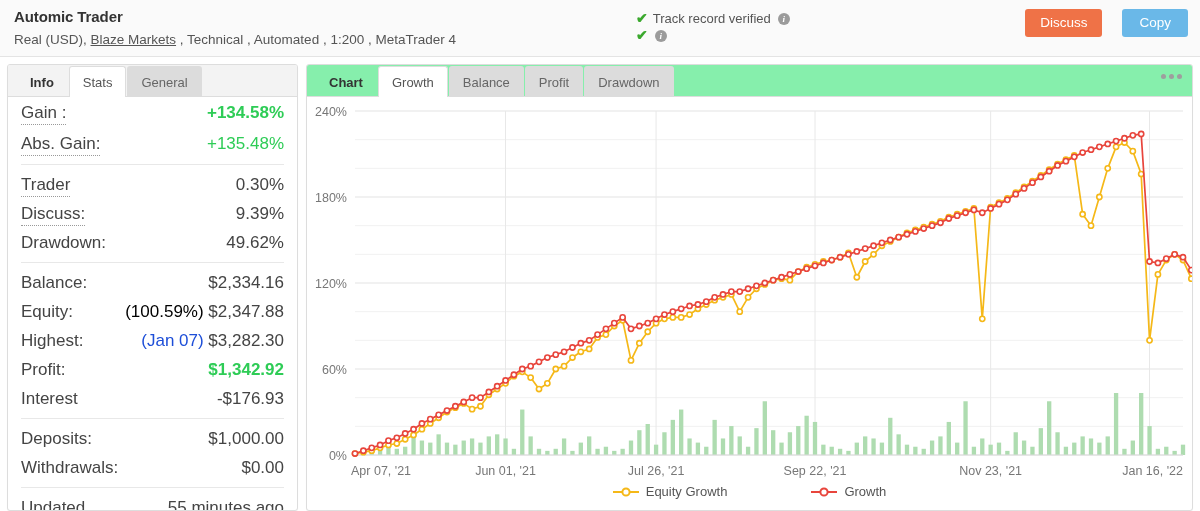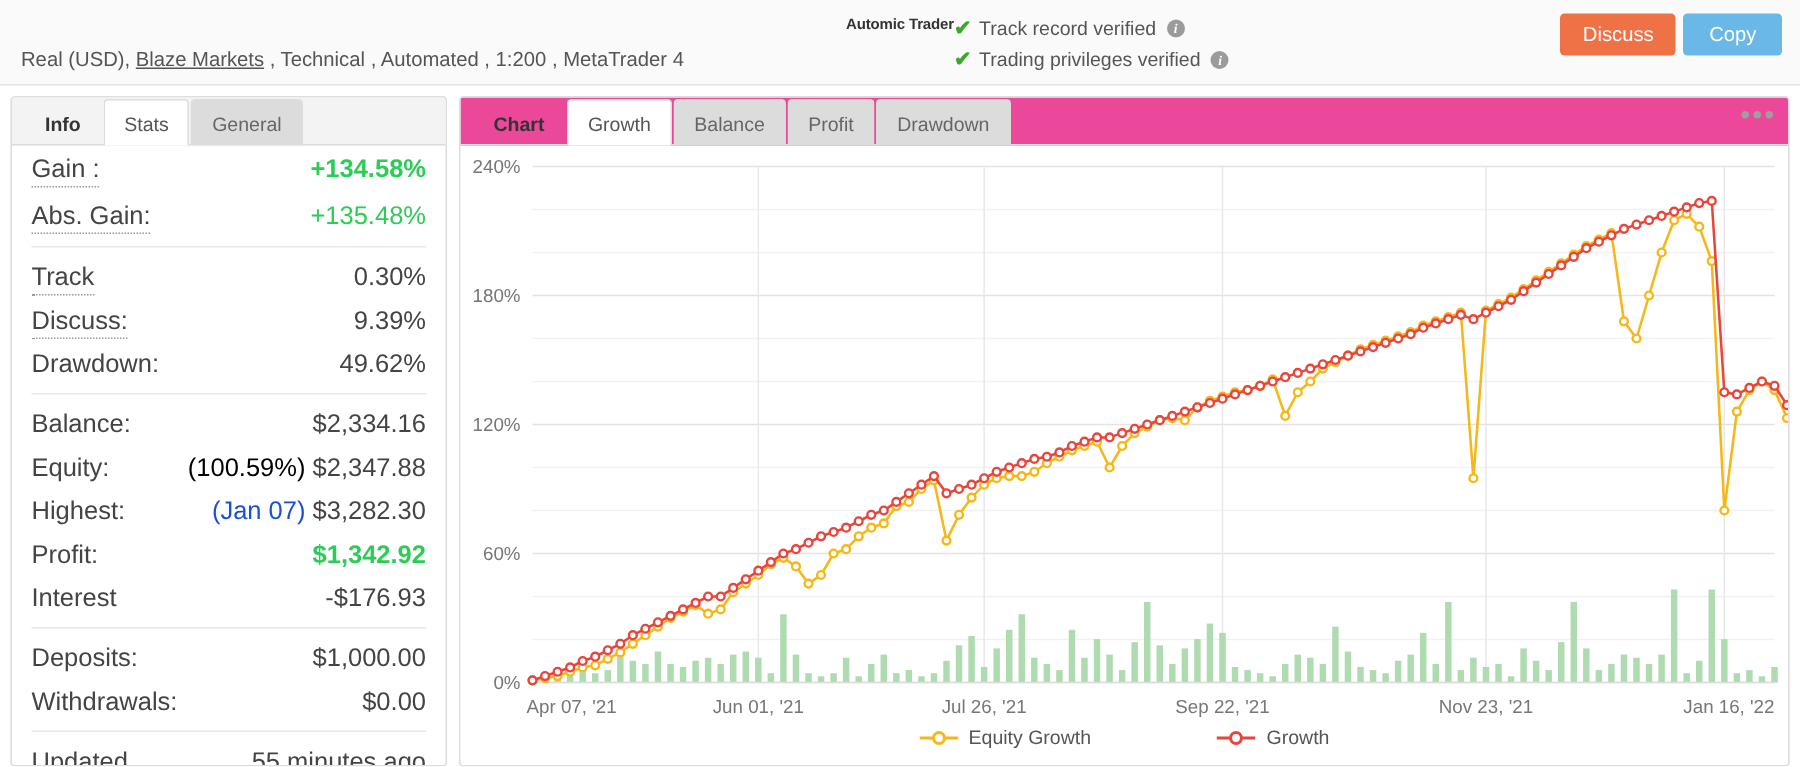--- a/index.html
+++ b/index.html
@@ -15,26 +15,25 @@
 
   
   .header {
     position: relative;
     height: 57px;
     background: #fafafa;
     border-bottom: 1px solid #e4e4e4;
     padding: 8px 14px 0 14px;
   }
   .acct-title {
-    font-size: 10px;
+    font-size: 15px;
     font-weight: bold;
     color: #333333;
     letter-spacing: -0.1px;
     line-height: 18px;
-    text-align: center;
   }
   .acct-sub {
     font-size: 13.5px;
     color: #555555;
     line-height: 20px;
     margin-top: 4px;
     white-space: nowrap;
   }
   .acct-sub a {
     color: #555555;
@@ -75,21 +74,21 @@
     text-align: center;
     line-height: 12px;
     font-family: "Liberation Serif", serif;
     margin-left: 2px;
   }
 
   .hdr-btns {
     position: absolute;
     right: 12px; top: 9px;
     display: flex;
-    gap: 5px;
+    gap: 20px;
   }
   .btn {
     border: none;
     border-radius: 3px;
     color: #ffffff;
     font-size: 13.5px;
     font-family: "Liberation Sans", sans-serif;
     padding: 0 15px;
     height: 28px;
     line-height: 28px;
@@ -178,21 +177,21 @@
   .first-row { height: 31px; line-height: 31px; }
 
   
   .chartcard {
     flex: 1 1 auto;
     position: relative;
     overflow: hidden;
   }
   .chart-tabbar {
     height: 32px;
-    background: #ec4899;
+    background: #86efac;
     border-bottom: 1px solid #dddddd;
     display: flex;
     align-items: flex-end;
     padding-left: 8px;
     gap: 1px;
     position: relative;
   }
   .dots-btn {
     position: absolute;
     right: 10px;
@@ -233,21 +232,20 @@
     <div class="acct-sub"><span>Real (USD), </span><a href="#">Blaze Markets</a><span> , Technical , Automated , 1:200 , MetaTrader 4</span></div>
 
     <div class="verify-block">
       <div class="verify-row">
         <span class="check">✔</span>
         <span>Track record verified</span>
         <span class="infodot">i</span>
       </div>
       <div class="verify-row">
         <span class="check">✔</span>
-        <span>Trading privileges verified</span>
         <span class="infodot">i</span>
       </div>
     </div>
 
     <div class="hdr-btns">
       <button class="btn btn-discuss">Discuss</button>
       <button class="btn btn-copy">Copy</button>
     </div>
   </div>
 
@@ -263,21 +261,21 @@
           <div class="stat-row first-row">
             <span class="lbl dotted">Gain :</span>
             <span class="val green">+134.58%</span>
           </div>
           <div class="stat-row first-row">
             <span class="lbl dotted">Abs. Gain:</span>
             <span class="val green-light">+135.48%</span>
           </div>
           <div class="divider"></div>
           <div class="stat-row">
-            <span class="lbl dotted">Track</span>
+            <span class="lbl dotted">Trader</span>
             <span class="val">0.30%</span>
           </div>
           <div class="stat-row">
             <span class="lbl dotted">Discuss:</span>
             <span class="val">9.39%</span>
           </div>
           <div class="stat-row">
             <span class="lbl">Drawdown:</span>
             <span class="val">49.62%</span>
           </div>

